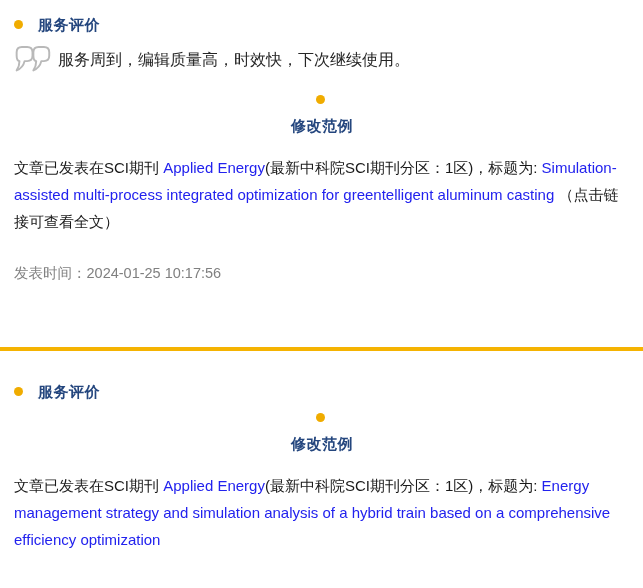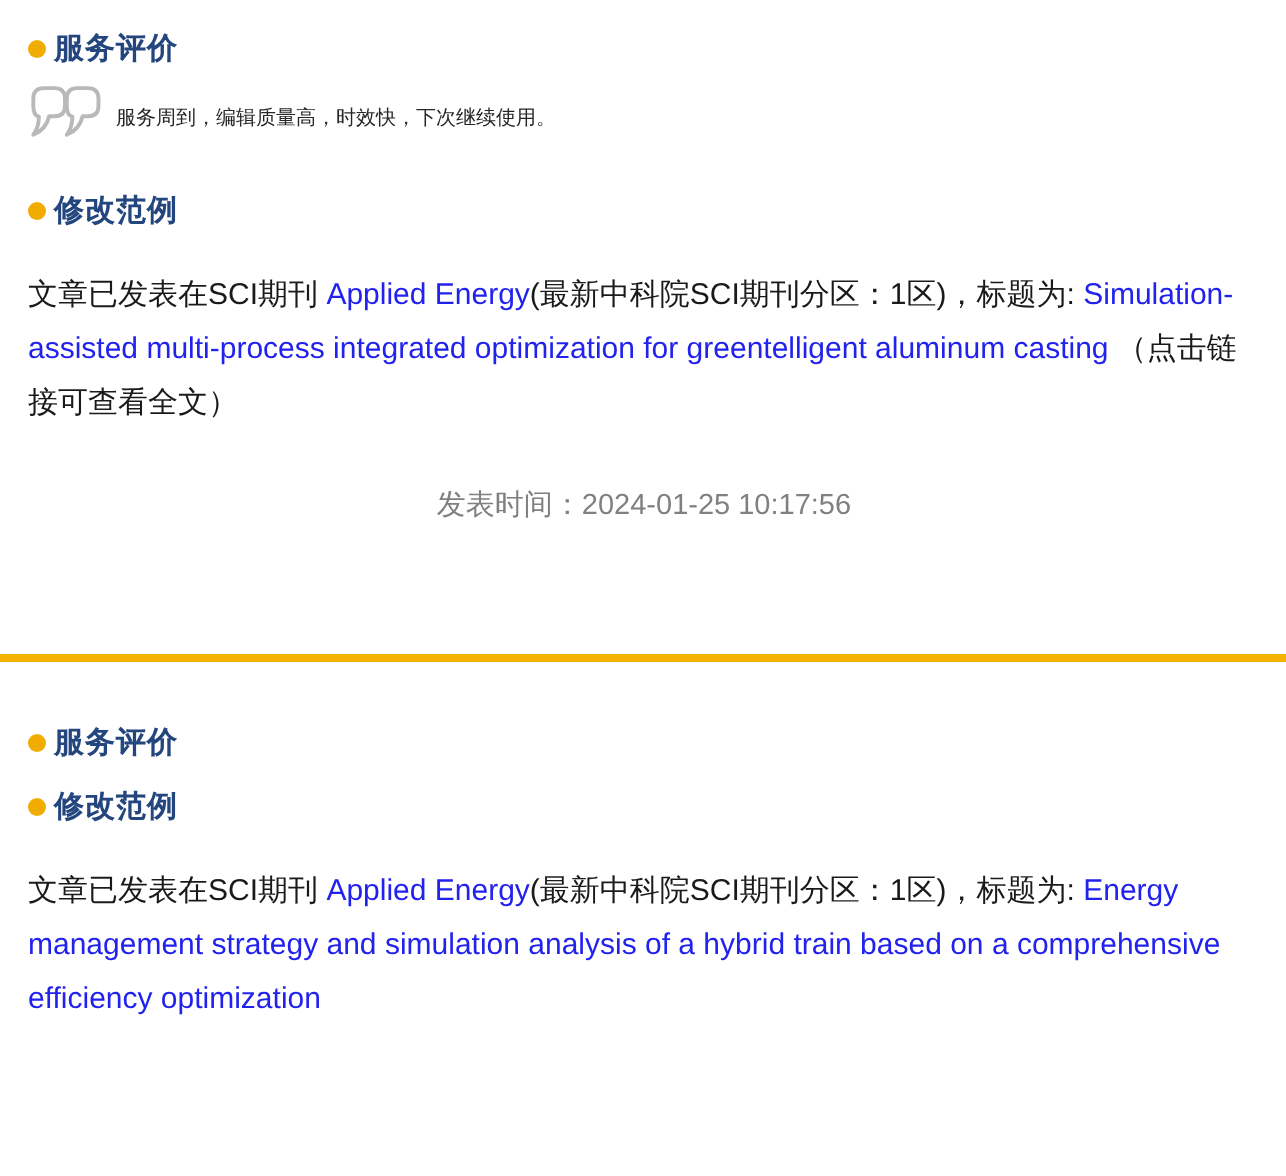--- a/index.html
+++ b/index.html
@@ -10,43 +10,43 @@
     color:#1a1a1a;
     overflow:hidden;
   }
   .card { padding:0 13px 0 14px; }
   .card.first { padding-top:14px; }
   .card.second { padding-top:30px; }
 
   .section-header {
     display:flex; align-items:center;
     font-size:15px; font-weight:bold; color:#24467E;
-    line-height:21px; letter-spacing:0.5px;
+    line-height:21px; letter-spacing:0.5px;gap:11px;
   }
   .bullet {
     width:9px; height:9px; border-radius:50%;
     background:#F0AC00; margin-right:4px; flex:none;
   }
 
   .review-row {
     margin-top:7px;
-    font-size:10px; line-height:35px; color:#262626;
+    font-size:16px; line-height:35px; color:#262626;
   }
   .quote-icon { display:inline-block; margin-right:7px; vertical-align:-7px; }
 
-  .example-header { margin-top:11px; }
+  .example-header { margin-top:11px;flex-direction:column; }
 
   .example {
     margin-top:18px;
     font-size:15px; line-height:27px; color:#1a1a1a;
   }
   .seg-link { color:#2222EE; text-decoration:none; cursor:pointer; }
 
   .timestamp {
-    text-align:center;
+    text-align:left;
     font-size:14.5px; color:#808080; line-height:20px;
   }
   .card.first .timestamp { margin-top:28px; margin-bottom:64px; }
 
   .divider {
     border:0; margin:0;
     border-top:4px solid #F5B301;
   }
 </style>
 </head>

